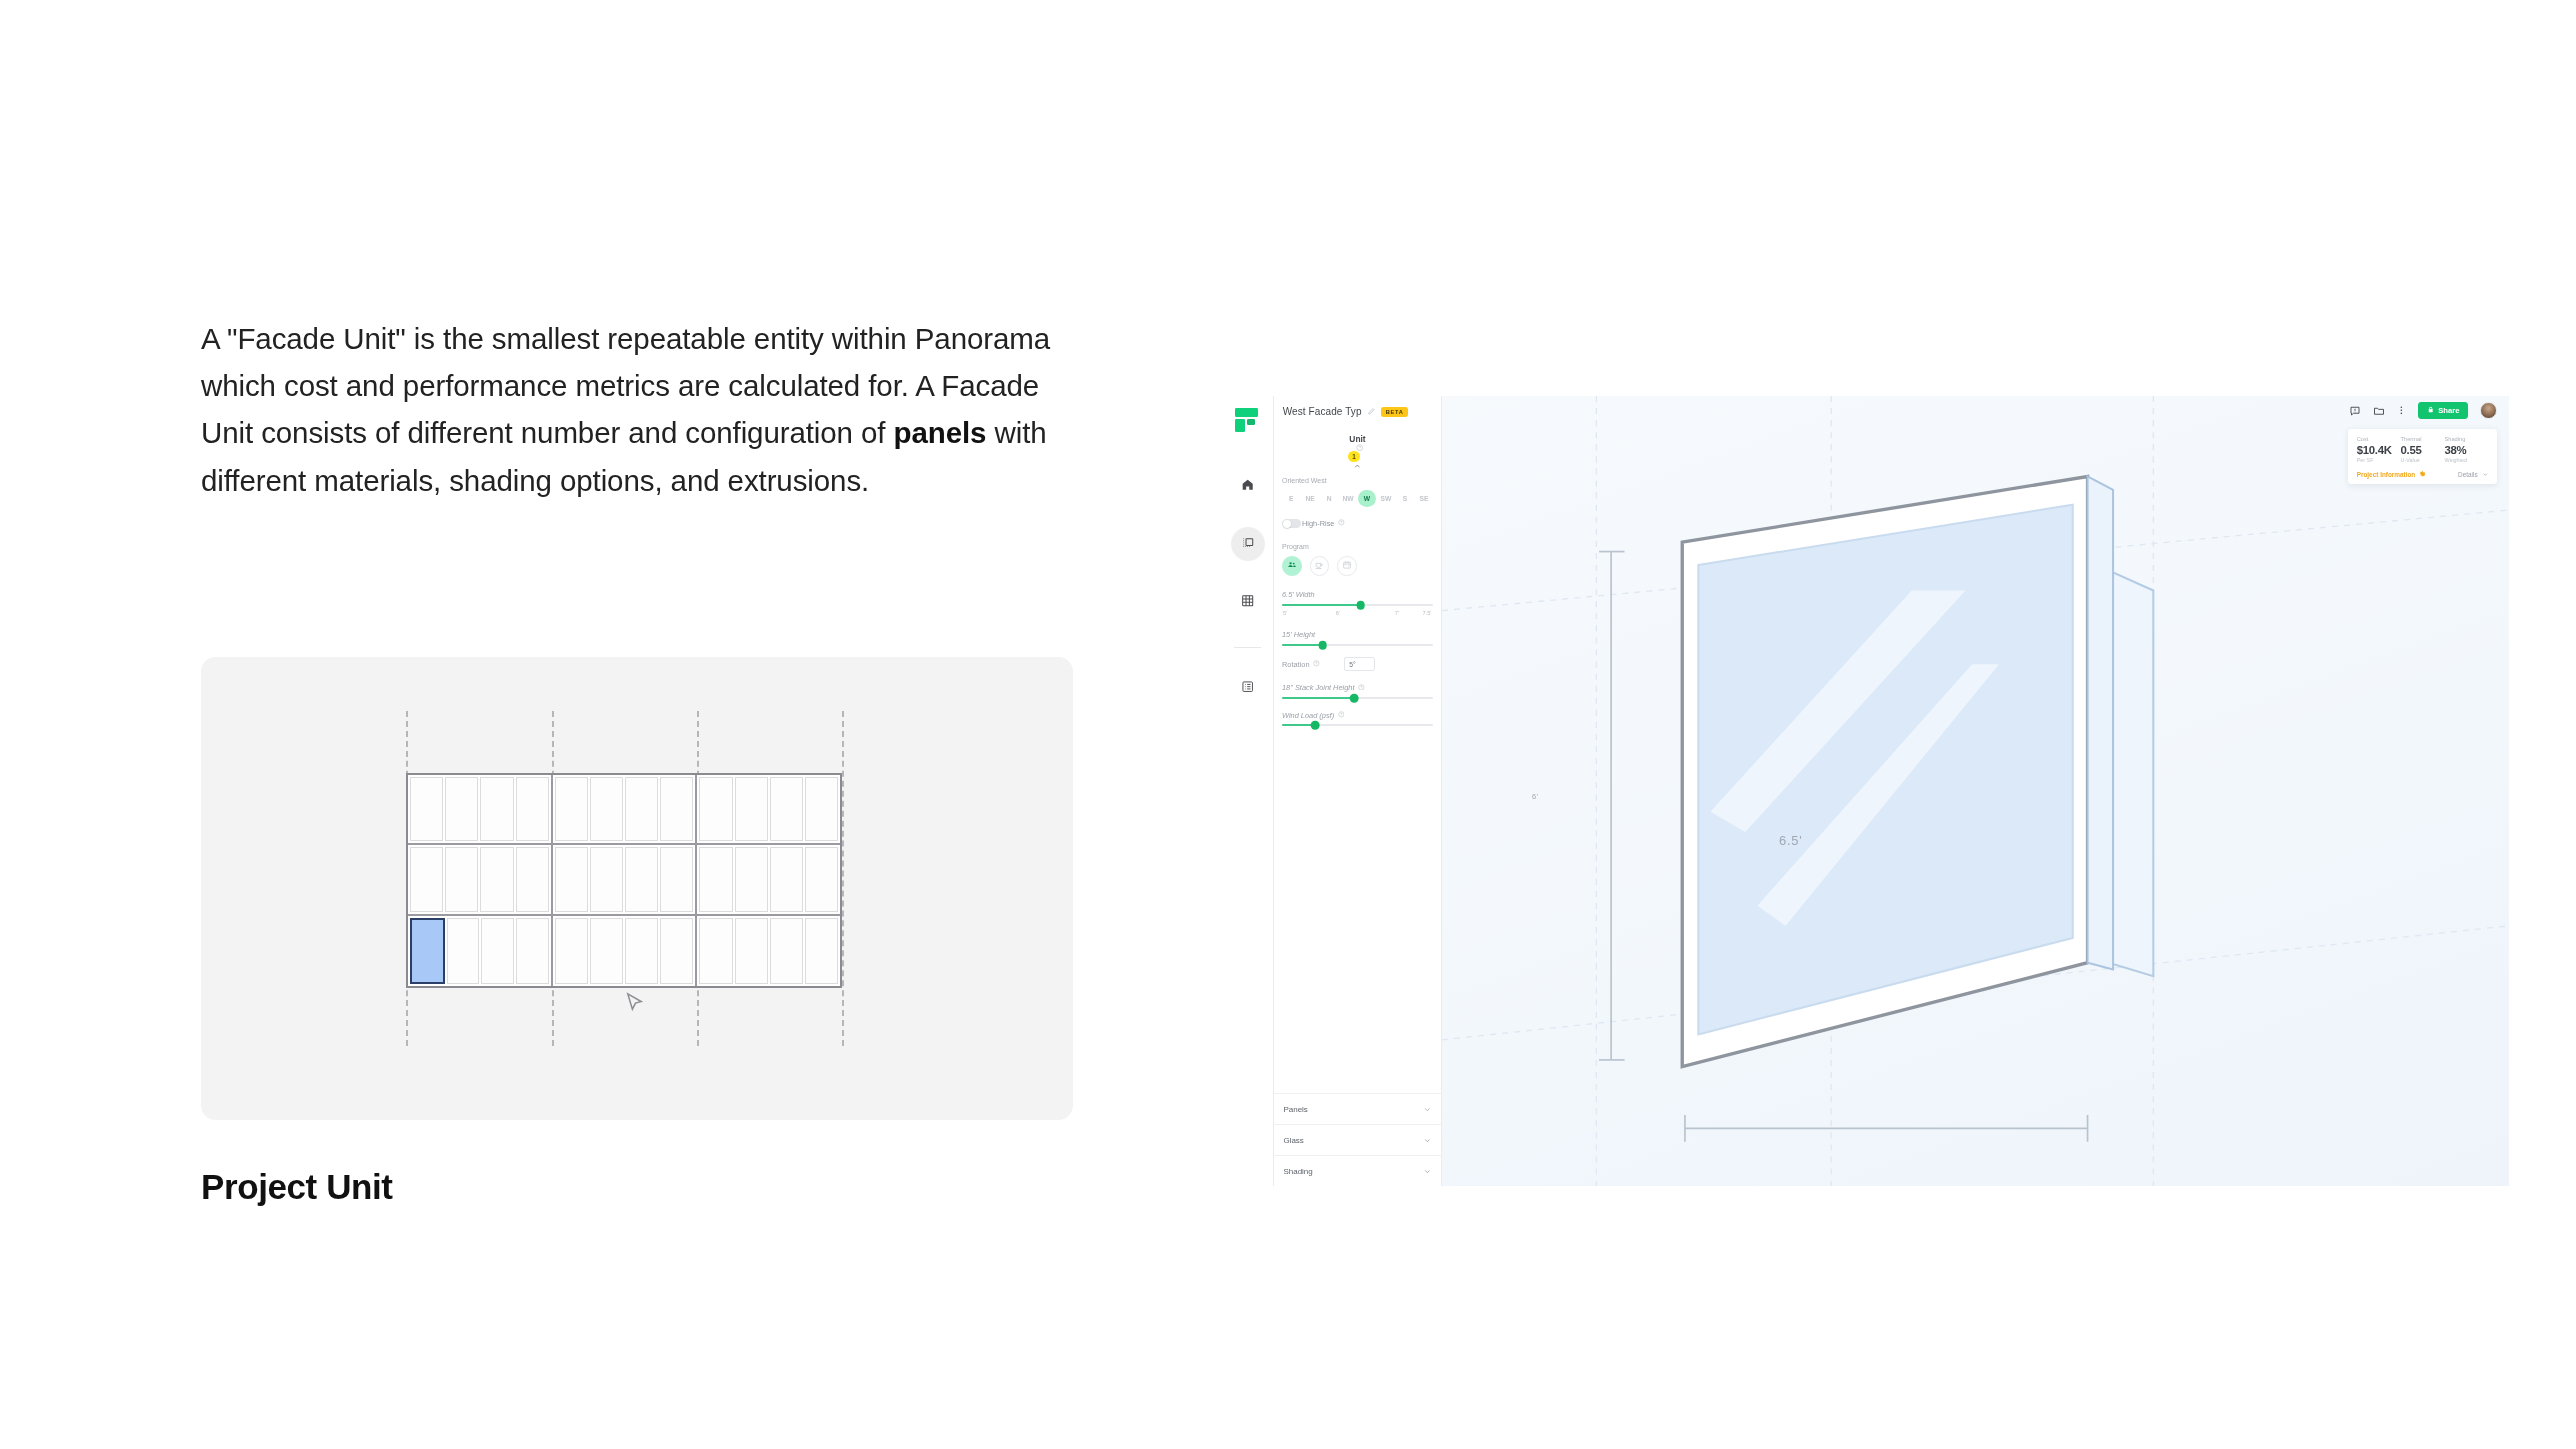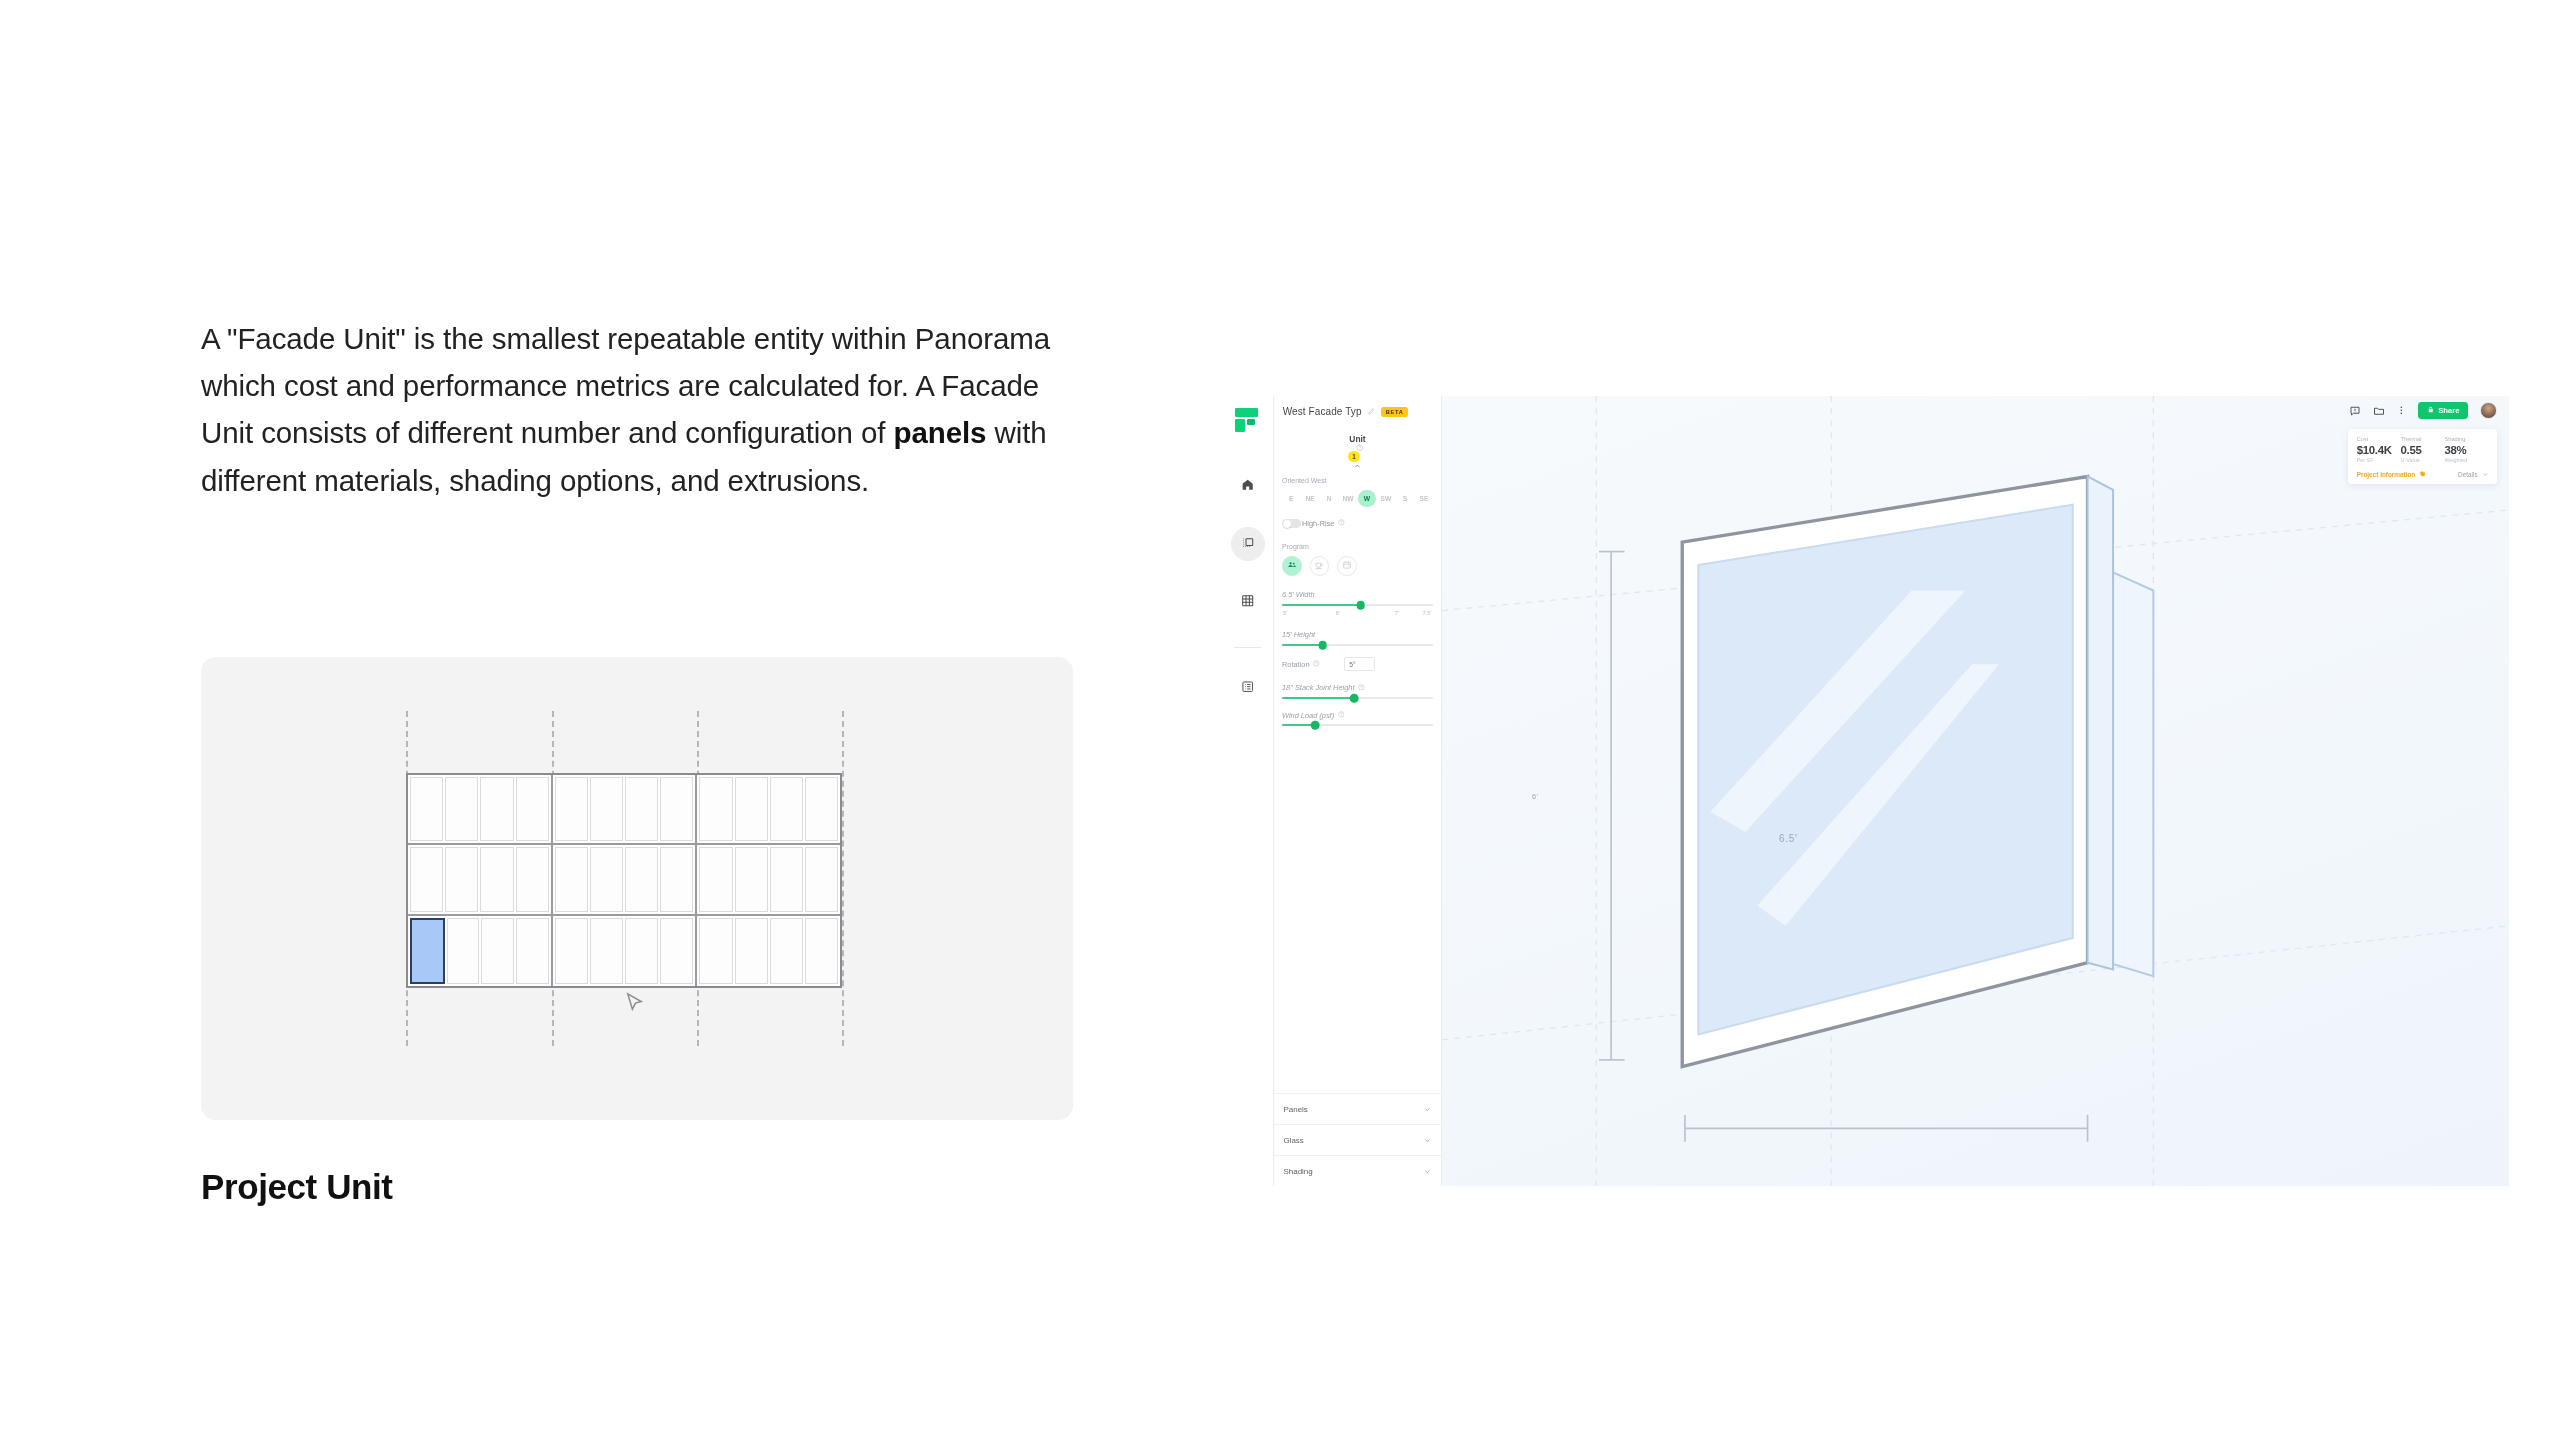--- a/index.html
+++ b/index.html
@@ -688,21 +688,21 @@
       </g>
 
       <g stroke="#b9c3ce" stroke-width="2.5" fill="none">
         <line x1="362" y1="1092" x2="962" y2="1092"></line>
         <line x1="362" y1="1072" x2="362" y2="1112"></line>
         <line x1="962" y1="1072" x2="962" y2="1112"></line>
       </g>
     </svg>
 
     <div style="position:absolute;left:90px;top:396px;font-size:7.4px;color:#9fa8b3;letter-spacing:0.7px">6'</div>
-    <div style="position:absolute;left:337px;top:437px;font-size:10px;color:#9fa8b3;letter-spacing:0.7px">6.5'</div>
+    <div style="position:absolute;left:337px;top:437px;font-size:13px;color:#9fa8b3;letter-spacing:0.7px">6.5'</div>
 
     <div class="top-tools">
       <span class="tool-ico">
         <svg width="12" height="12" viewBox="0 0 24 24" fill="none" stroke="#3f434a" stroke-width="1.8">
             <path d="M4 4.5h16v12H9l-4 3.5v-3.5H4z"></path>
             <path d="M12 7.5v4.2"></path>
             <circle cx="12" cy="14" r=".9" fill="#3f434a" stroke="none"></circle>
           </svg>
       </span>
       <span class="tool-ico">

